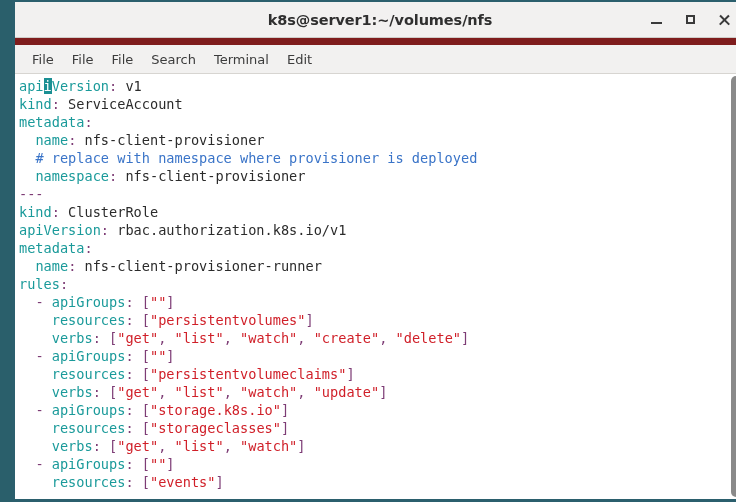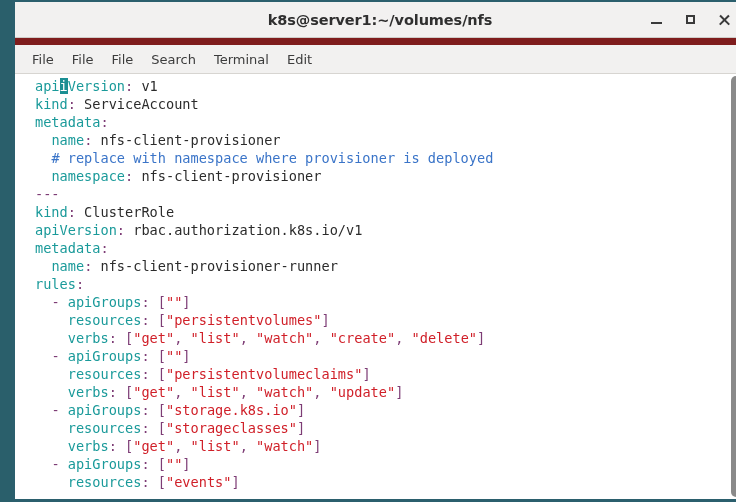--- a/index.html
+++ b/index.html
@@ -121,21 +121,21 @@
     position: absolute;
     left: 0;
     top: 3px;
     right: 18px;
     bottom: 0;
     font-family: "DejaVu Sans Mono", monospace;
     font-size: 13.6px;
     line-height: 18px;
     white-space: pre;
     color: #2b2b2b;
-    padding-left: 20px;
+    padding-left: 4px;
   }
   .line { height: 18px; }
 
   
   .k   { color: #1a9a9a; }            
   .v   { color: #2b2b2b; }            
   .c   { color: #3a74c8; margin-top: 30px; }            
   .p   { color: #7d3c75; }            
   .s   { color: #d01f28; }            
   .cursor {

